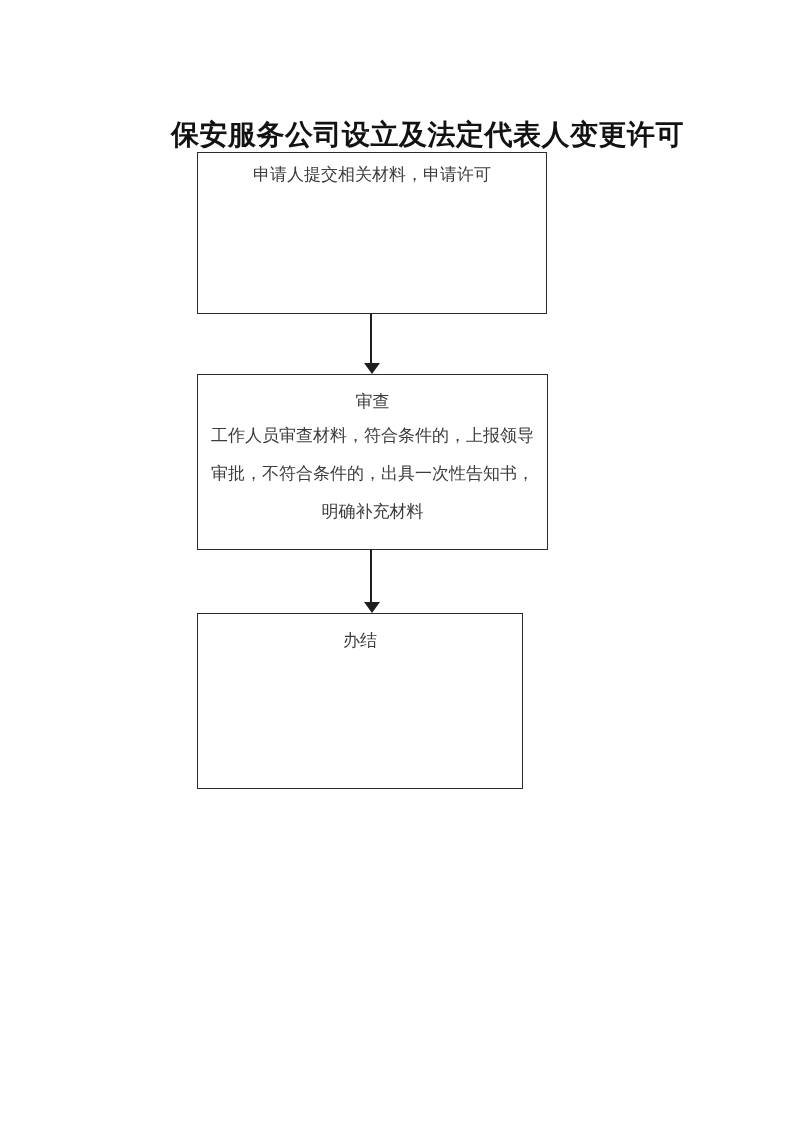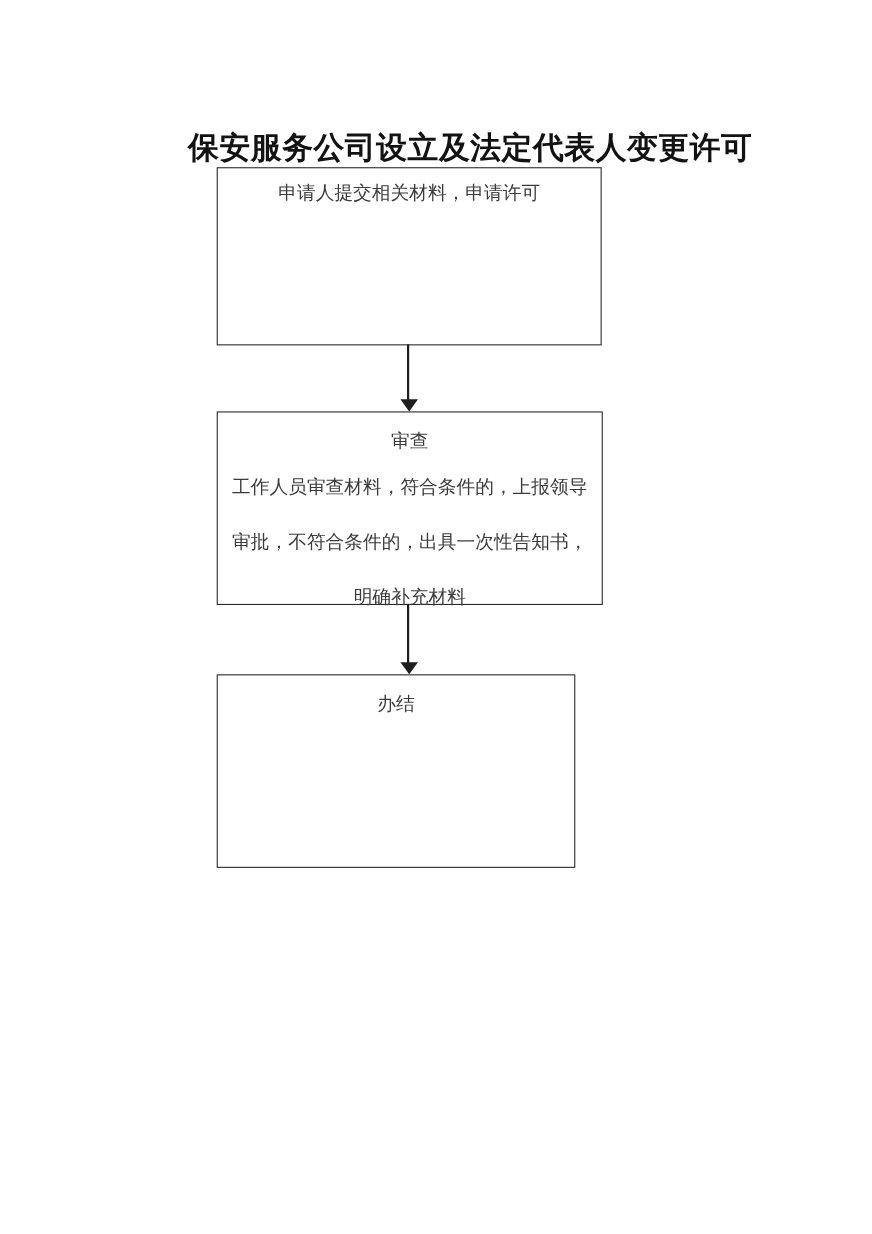--- a/index.html
+++ b/index.html
@@ -49,33 +49,33 @@
   .box-heading {
     font-family: "DejaVu Serif", "Liberation Serif", serif;
     font-size: 17px;
     line-height: 26px;
     color: #3b3b3b;
     margin: 0;
     padding-top: 13px;
     text-align: center;
   }
   .box-body {
-    font-family: Liberation Sans, sans-serif;
+    font-family: Liberation Mono, monospace;
     font-size: 17px;
     line-height: 37px;
     color: #3b3b3b;
     margin: 0;
     padding: 4px 14px 0 14px;
     text-align: center;
     text-justify: inter-ideograph;
   }
   .box-2 .box-body {
     padding-left: 8px;
     padding-right: 8px;
-    line-height: 50px;
+    line-height: 38px;
   }
 
   
   .connector {
     position: absolute;
     width: 26px;
   }
   .connector .stem {
     position: absolute;
     left: 11px;

